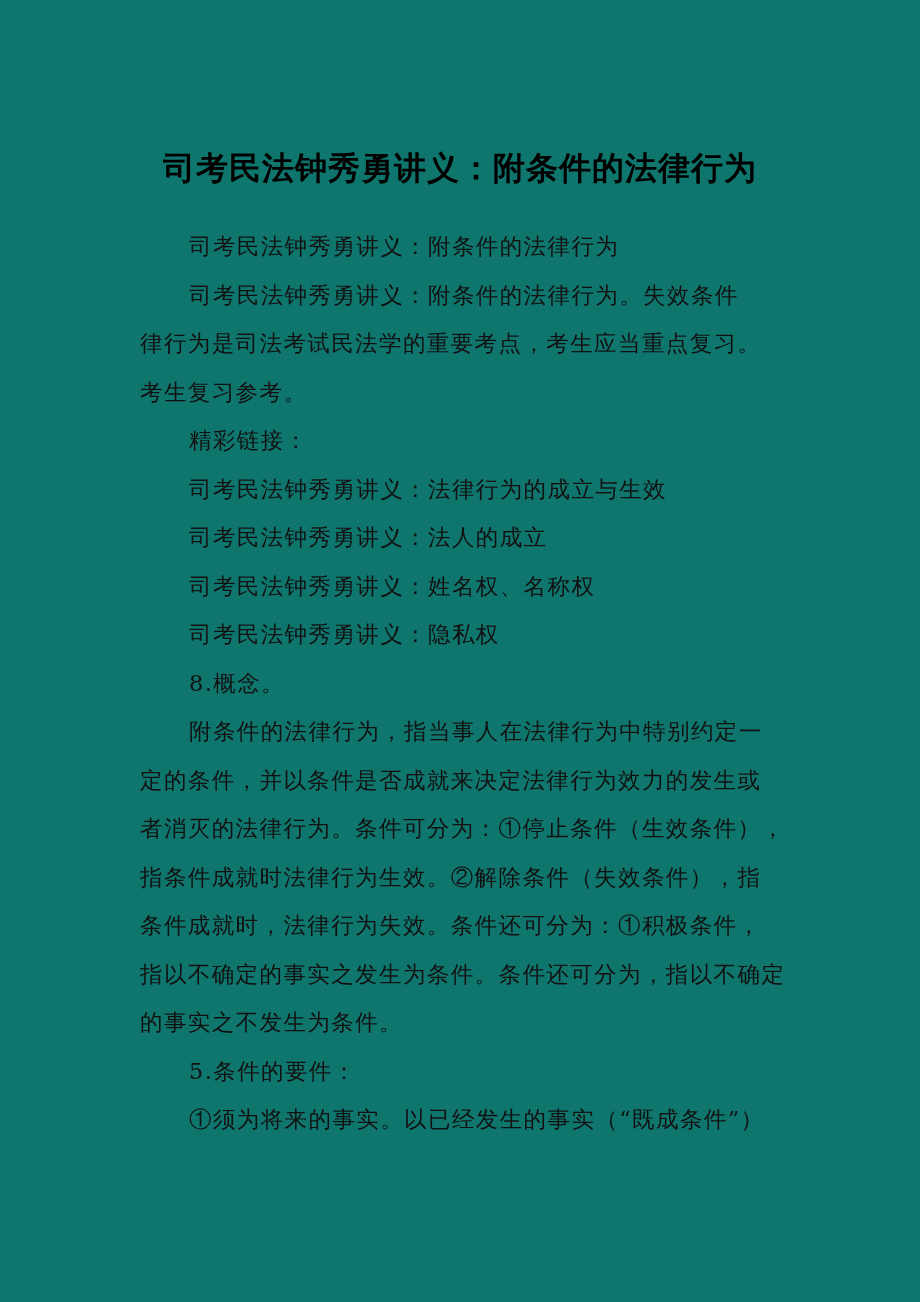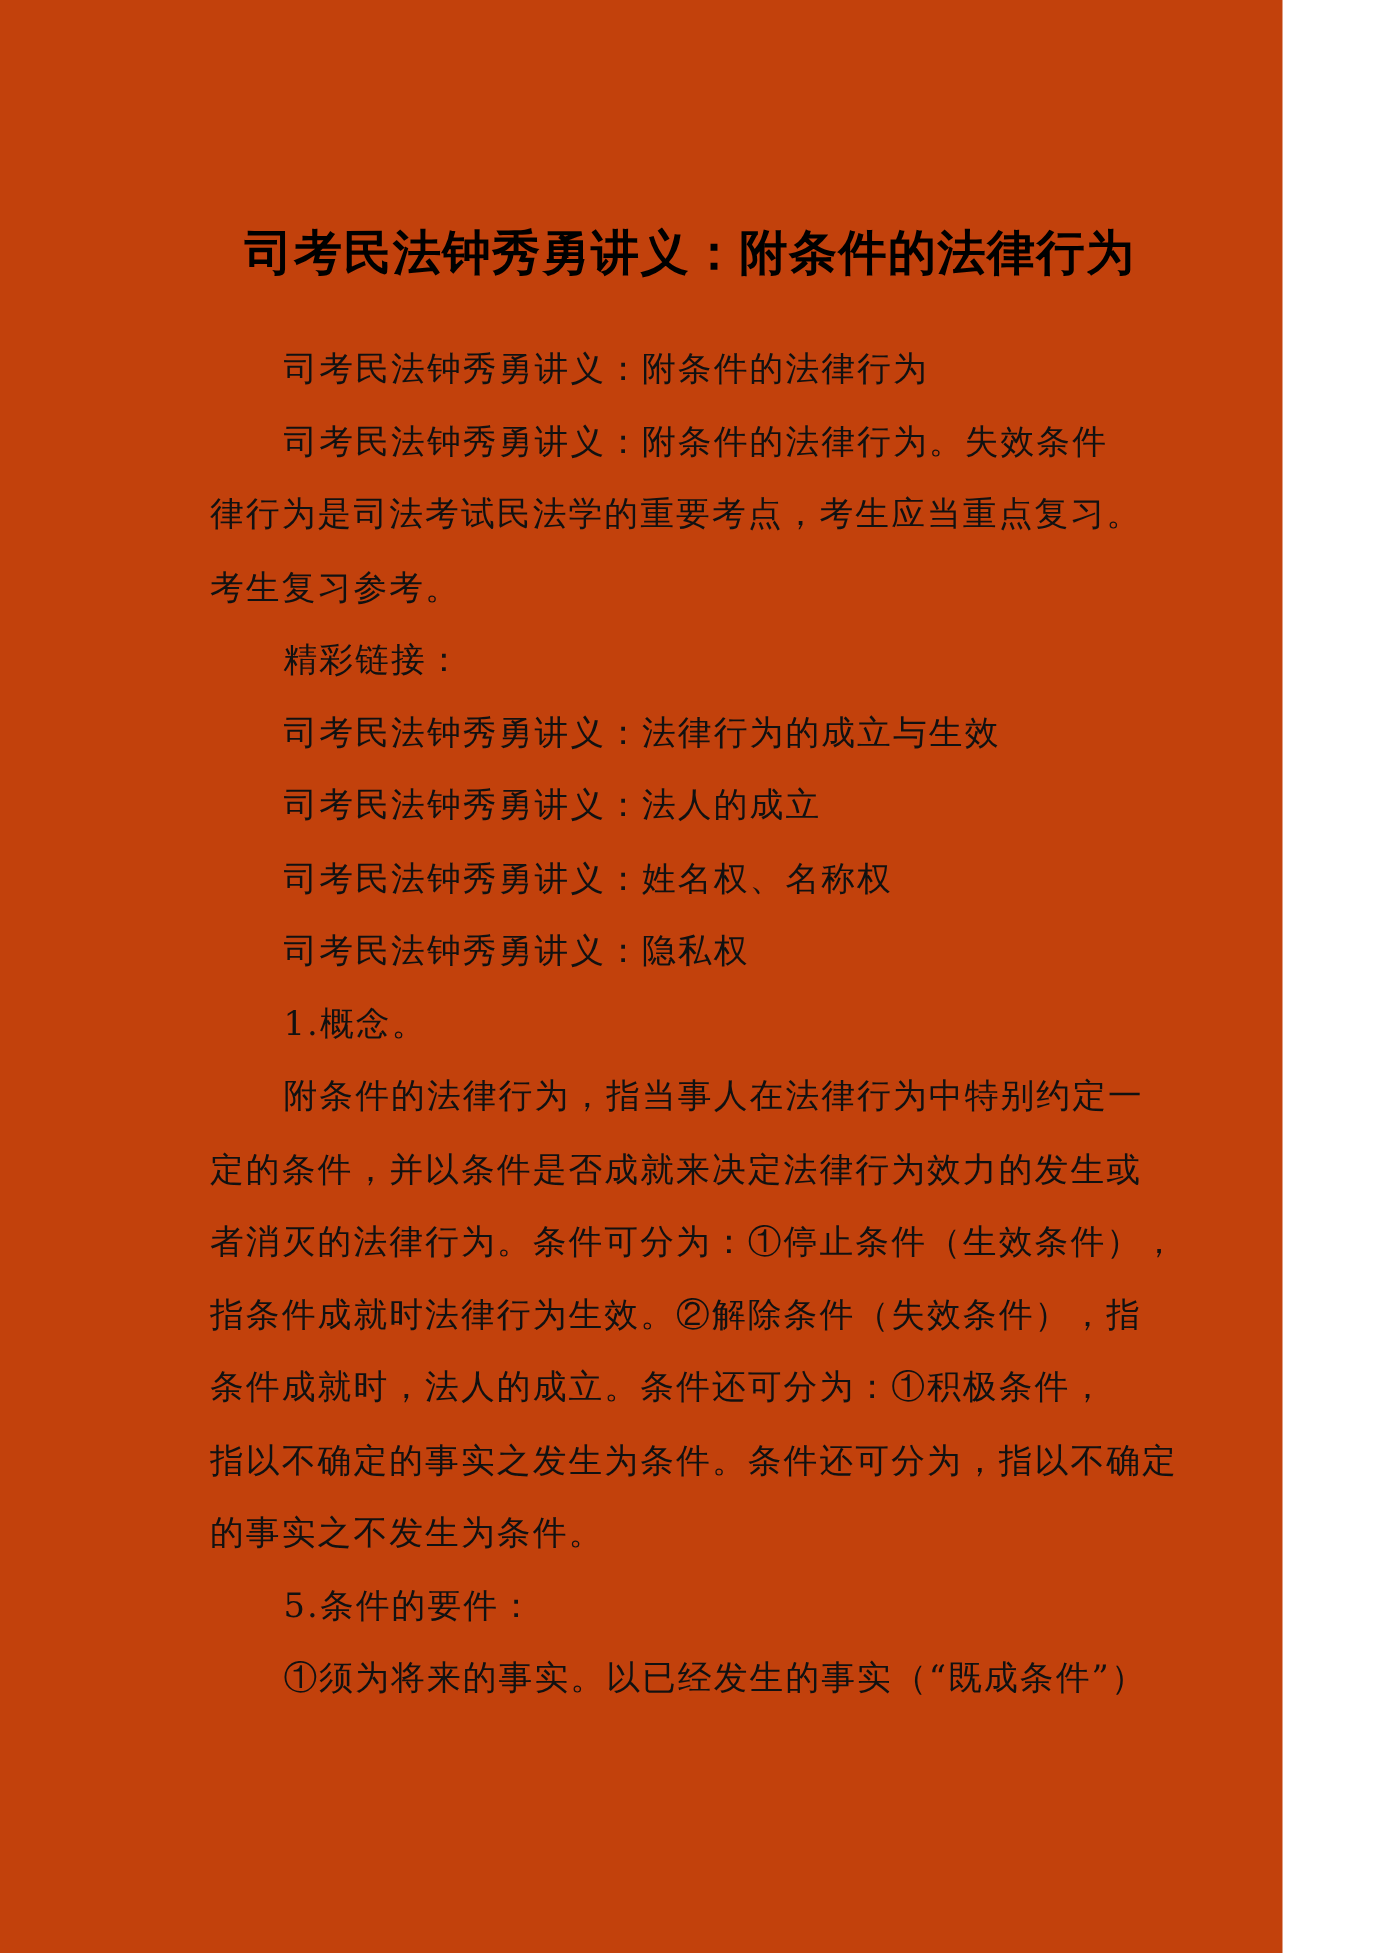--- a/index.html
+++ b/index.html
@@ -11,22 +11,22 @@
       width: 920px;
       height: 1302px;
       position: relative;
       overflow: hidden;
       font-family: "DejaVu Serif", "Liberation Serif", serif;
       color: #111111;
     }
     .page {
       position: absolute;
       left: 0; top: 0;
-      width: 855px; height: 1302px;
-      background: #c2410c;
+      width: 920px; height: 1302px;
+      background: #0f766e;
     }
     .title {
       position: absolute;
       left: 0;
       top: 146px;
       width: 920px;
       text-align: center;
       font-size: 32px;
       font-weight: bold;
       letter-spacing: 1px;
@@ -62,24 +62,24 @@
   <div class="body">
     <span class="line indent">司考民法钟秀勇讲义：附条件的法律行为</span>
     <span class="line indent">司考民法钟秀勇讲义：附条件的法律行为。失效条件</span>
     <span class="line">律行为是司法考试民法学的重要考点，考生应当重点复习。</span>
     <span class="line">考生复习参考。</span>
     <span class="line indent">精彩链接：</span>
     <span class="line indent">司考民法钟秀勇讲义：法律行为的成立与生效</span>
     <span class="line indent">司考民法钟秀勇讲义：法人的成立</span>
     <span class="line indent">司考民法钟秀勇讲义：姓名权、名称权</span>
     <span class="line indent">司考民法钟秀勇讲义：隐私权</span>
-    <span class="line indent">1.概念。</span>
+    <span class="line indent">8.概念。</span>
     <span class="line indent">附条件的法律行为，指当事人在法律行为中特别约定一</span>
     <span class="line">定的条件，并以条件是否成就来决定法律行为效力的发生或</span>
     <span class="line">者消灭的法律行为。条件可分为：①停止条件（生效条件），</span>
     <span class="line">指条件成就时法律行为生效。②解除条件（失效条件），指</span>
-    <span class="line">条件成就时，法人的成立。条件还可分为：①积极条件，</span>
+    <span class="line">条件成就时，法律行为失效。条件还可分为：①积极条件，</span>
     <span class="line">指以不确定的事实之发生为条件。条件还可分为，指以不确定</span>
     <span class="line">的事实之不发生为条件。</span>
     <span class="line indent">5.条件的要件：</span>
     <span class="line indent">①须为将来的事实。以已经发生的事实（“既成条件”）</span>
   </div>
 </div>
 
 </body></html>

